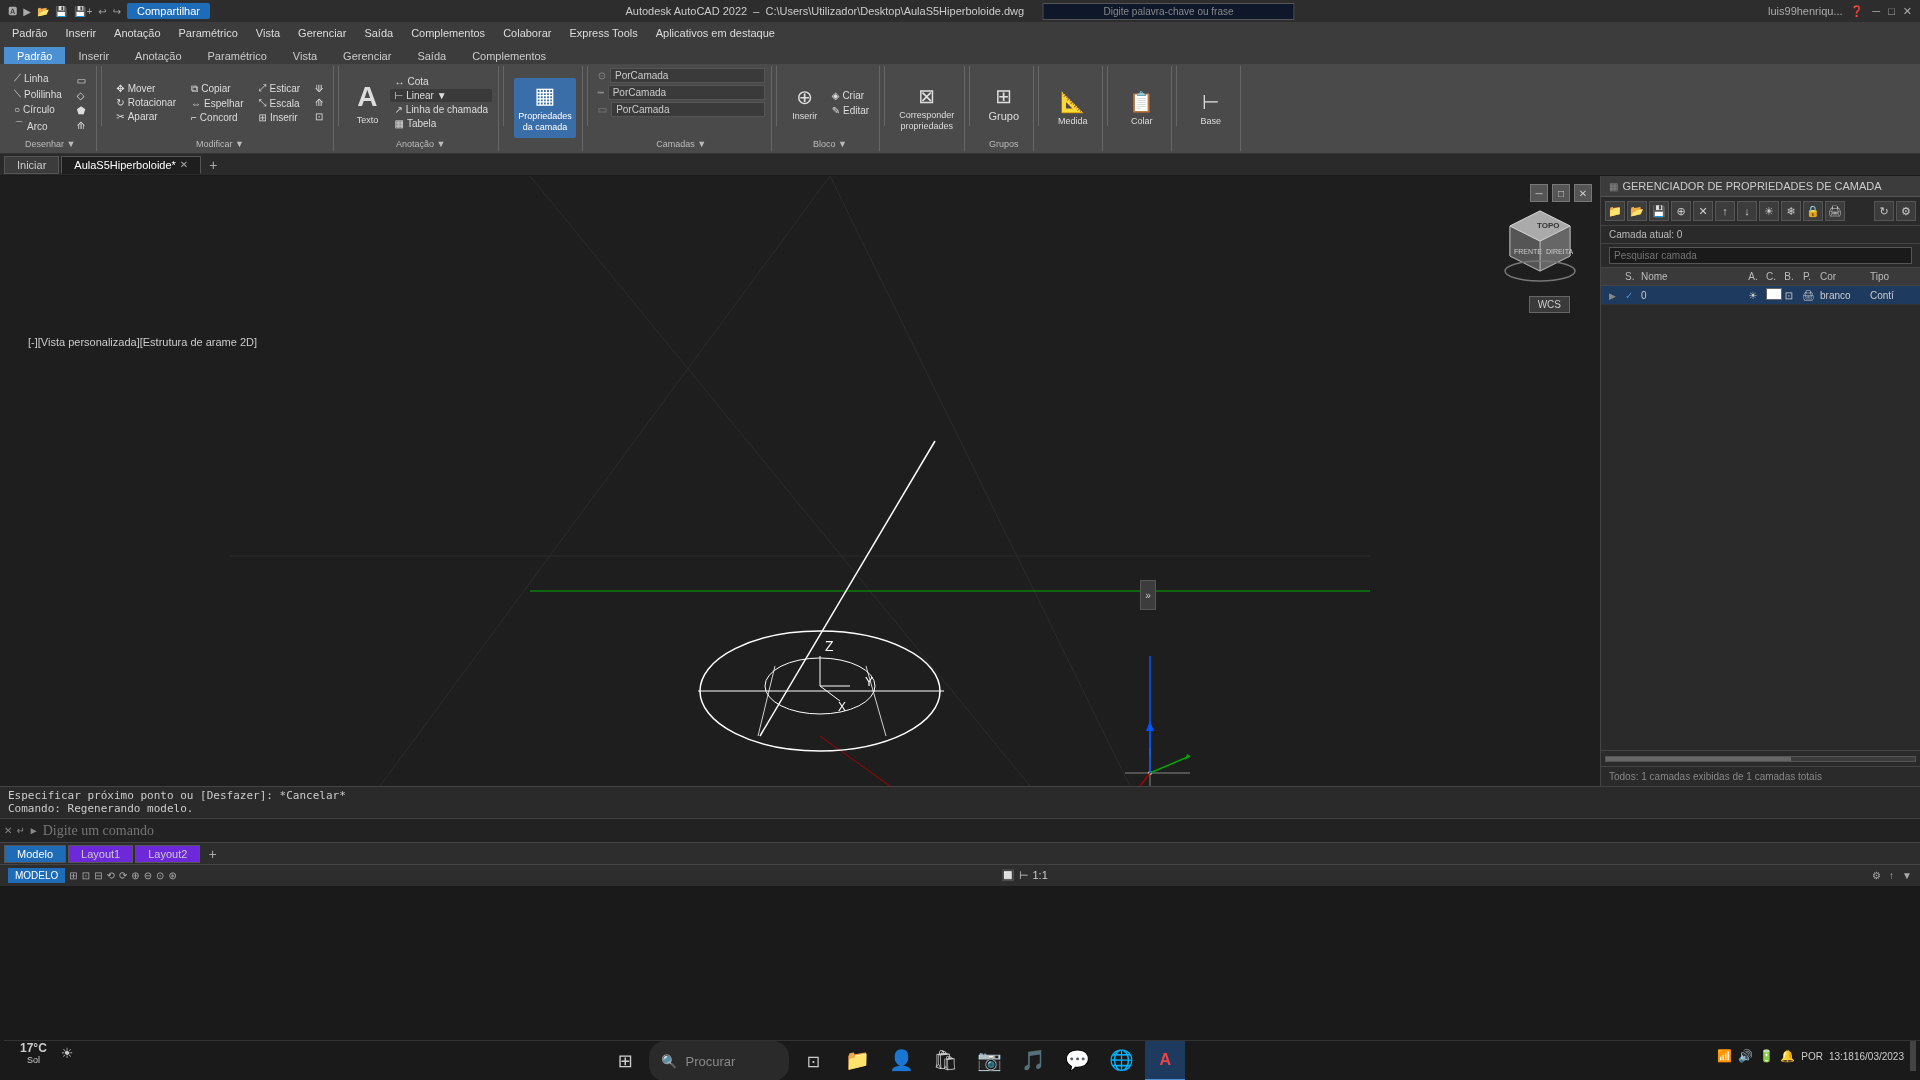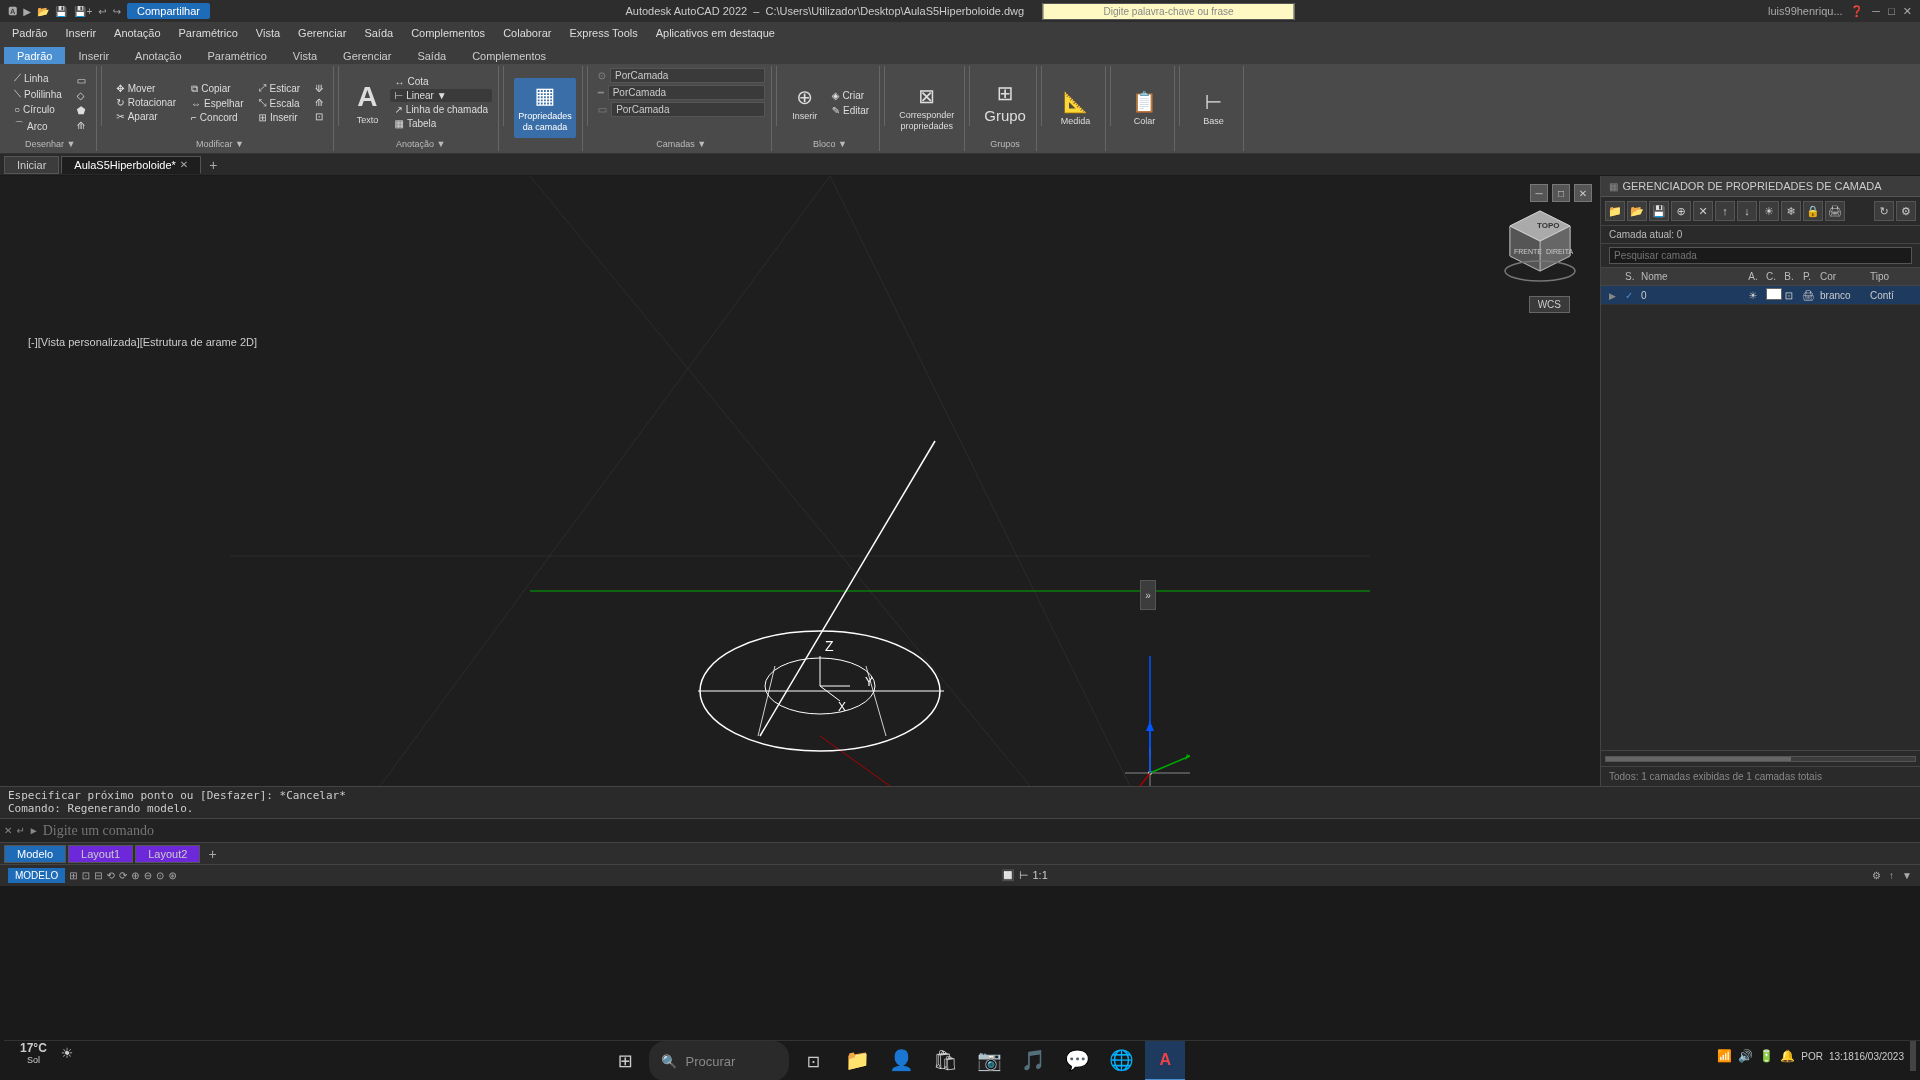--- a/index.html
+++ b/index.html
@@ -480,21 +480,21 @@
     <span class="quick-icon">💾+</span>
     <span class="quick-icon">↩</span>
     <span class="quick-icon">↪</span>
     <button id="share-btn">Compartilhar</button>
   </div>
   <div class="center">
     <span>Autodesk AutoCAD 2022</span>
     &nbsp;–&nbsp;
     <span>C:\Users\Utilizador\Desktop\AulaS5Hiperboloide.dwg</span>
     &nbsp;&nbsp;&nbsp;&nbsp;
-    <span style="background:#fef9c3;padding:2px 60px;border:1px solid #555;color:#888;font-size:10px;">Digite palavra-chave ou frase</span>
+    <span style="background:#0f172a;padding:2px 60px;border:1px solid #555;color:#888;font-size:10px;">Digite palavra-chave ou frase</span>
   </div>
   <div class="right">
     <span>luis99henriqu...</span>
     <span>❓</span>
     <span>─</span>
     <span>□</span>
     <span>✕</span>
   </div>
 </div>
 
@@ -713,21 +713,21 @@
     </div>
     <div class="ribbon-group-label"></div>
   </div>
 
   <div class="sep"></div>
 
   <div class="ribbon-group">
     <div class="ribbon-group-content">
       <div class="ribbon-btn large">
         <span style="font-size:20px;">⊞</span>
-        <span style="font-size:15px;">Grupo</span>
+        <span style="font-size:11px;">Grupo</span>
       </div>
     </div>
     <div class="ribbon-group-label">Grupos</div>
   </div>
 
   <div class="sep"></div>
 
   <div class="ribbon-group">
     <div class="ribbon-group-content">
       <div class="ribbon-btn large">

